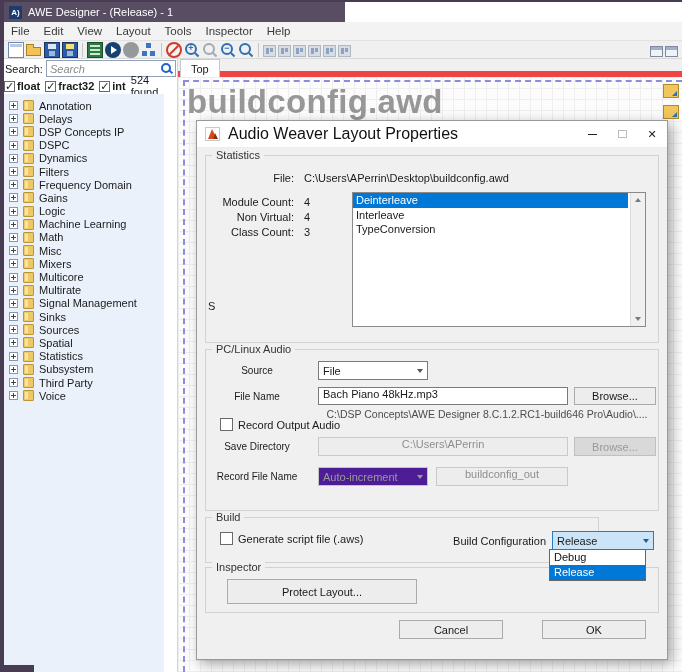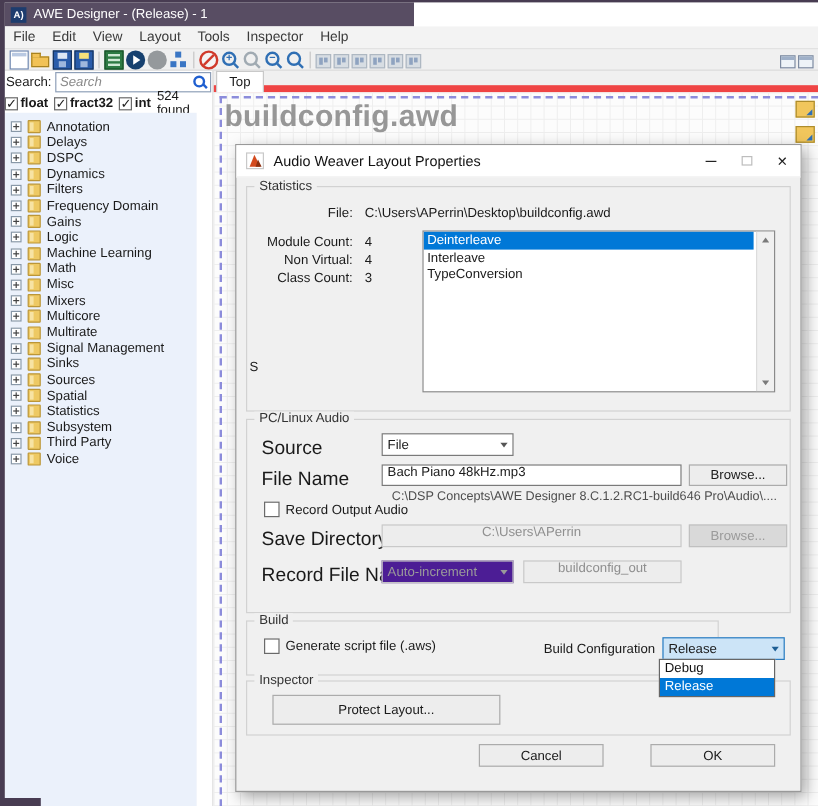--- a/index.html
+++ b/index.html
@@ -90,44 +90,44 @@
   .fold::before{content:"";position:absolute;left:1px;top:1px;width:3px;height:7px;background:#f7e3a4;}
   .scrollstrip{position:absolute;left:164px;top:94px;width:14px;height:578px;background:#fff;}
   .divider{position:absolute;left:177px;top:59px;width:1px;height:613px;background:#d5d5d5;}
 
   
   .canvas{position:absolute;left:178px;top:77px;width:504px;height:595px;background:#fcfcfc;
           background-image:linear-gradient(#eeeeee 1px,transparent 1px),linear-gradient(90deg,#eeeeee 1px,transparent 1px);
           background-size:11px 11px;}
   .dash-h{position:absolute;left:5px;top:3px;right:0;height:0;border-top:2px dashed #8c8cdb;}
   .dash-v{position:absolute;left:5px;top:3px;bottom:0;width:0;border-left:2px dashed #8c8cdb;}
-  .bigtitle{position:absolute;left:9px;top:6px;font-size:25px;font-weight:bold;color:#979797;letter-spacing:0.3px;}
+  .bigtitle{position:absolute;left:9px;top:6px;font-size:33px;font-weight:bold;color:#979797;letter-spacing:0.3px;}
 
   
   .side-toolbar{position:absolute;right:1px;top:84px;width:20px;display:flex;flex-direction:column;gap:7px;align-items:center;z-index:5;}
   .side-ico{width:16px;height:14px;background:#f1c65c;border:1px solid #ad8c2c;position:relative;box-sizing:border-box;}
   .side-ico::before{content:"";position:absolute;right:1px;bottom:1px;width:0;height:0;border-left:5px solid transparent;border-bottom:5px solid #2f6fb4;}
 
   
   .dialog{position:absolute;left:196px;top:120px;width:472px;height:540px;background:#f0f0f0;border:1px solid #999;
           box-shadow:4px 4px 12px rgba(0,0,0,.35);z-index:20;box-sizing:border-box;font-size:11px;}
-  .dtitle{position:absolute;left:0;top:0;right:0;height:26px;background:#fff;display:flex;align-items:center;font-size:12px;color:#111;border-bottom:1px solid #ededed;}
+  .dtitle{position:absolute;left:0;top:0;right:0;height:26px;background:#fff;display:flex;align-items:center;font-size:16px;color:#111;border-bottom:1px solid #ededed;}
   .dlogo{width:15px;height:14px;margin:0 8px;position:relative;background:#fff;border:1px solid #c9c9c9;flex:0 0 auto;box-sizing:border-box;}
   .dlogo::before{content:"";position:absolute;left:2px;bottom:1px;border-left:4px solid transparent;border-right:5px solid transparent;border-bottom:10px solid #d34a1e;}
   .dlogo::after{content:"";position:absolute;left:7px;bottom:1px;border-left:2px solid transparent;border-right:3px solid transparent;border-bottom:6px solid #8c2f0f;}
   .dctrl{margin-left:auto;display:flex;height:100%;}
   .dbtn{width:30px;height:100%;display:flex;align-items:center;justify-content:center;}
   .mini{width:9px;height:1px;background:#222;}
   .maxi{width:9px;height:8px;border:1px solid #bdbdbd;box-sizing:border-box;}
   .dbtn.close::before{content:"\2715";font-size:11px;color:#222;}
 
   .grp{position:absolute;border:1px solid #d2d2d2;background:#f0f0f0;box-sizing:border-box;}
   .legend{position:absolute;top:-7px;left:6px;background:#f0f0f0;padding:0 4px;font-size:11px;color:#333;}
   .lab{position:absolute;left:0;width:88px;text-align:right;font-size:11px;color:#1a1a1a;white-space:nowrap;}
-  .lab2{position:absolute;left:12px;width:100px;text-align:left;font-size:16px;color:#1a1a1a;white-space:nowrap;}
+  .lab2{position:absolute;left:1px;width:100px;text-align:center;font-size:10px;color:#1a1a1a;white-space:nowrap;}
   .val{position:absolute;font-size:11px;color:#1a1a1a;white-space:nowrap;}
 
   .listbox{position:absolute;left:146px;top:36px;width:294px;height:135px;background:#fff;border:1px solid #8a8a8a;box-sizing:border-box;overflow:hidden;}
   .li{height:14.5px;line-height:14.5px;padding-left:3px;white-space:nowrap;}
   .li.sel{background:#0078d7;color:#fff;width:272px;}
   .sbar{position:absolute;right:0;top:0;bottom:0;width:14px;background:#f0f0f0;border-left:1px solid #dcdcdc;}
   .arr{position:absolute;left:50%;transform:translateX(-50%);width:0;height:0;border-left:3px solid transparent;border-right:3px solid transparent;}
   .arr.up{top:5px;border-bottom:4px solid #7a7a7a;}
   .arr.dn{bottom:5px;border-top:4px solid #7a7a7a;}
   .struncated{position:absolute;left:2px;top:144px;font-size:11px;color:#1a1a1a;}
@@ -245,20 +245,25 @@
   <div class="tree">
     <div class="titem">
         <span class="pbox"></span>
         <span class="fold"></span>
         <span>Annotation</span>
       </div>
     <div class="titem">
         <span class="pbox"></span>
         <span class="fold"></span>
         <span>Delays</span>
+      </div>
+    <div class="titem">
+        <span class="pbox"></span>
+        <span class="fold"></span>
+        <span>DSP Concepts IP</span>
       </div>
     <div class="titem">
         <span class="pbox"></span>
         <span class="fold"></span>
         <span>DSPC</span>
       </div>
     <div class="titem">
         <span class="pbox"></span>
         <span class="fold"></span>
         <span>Dynamics</span>

